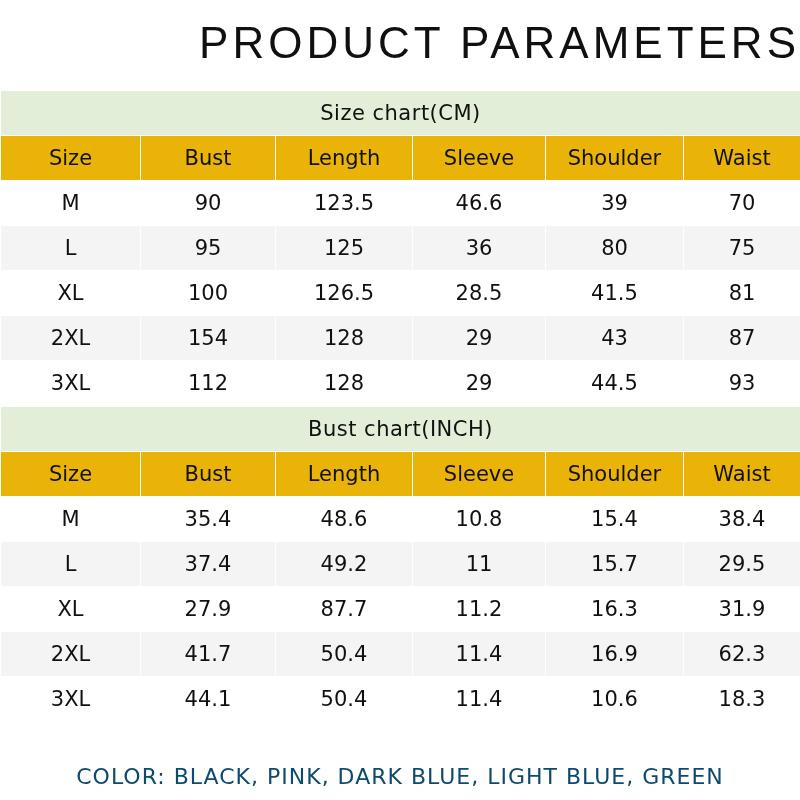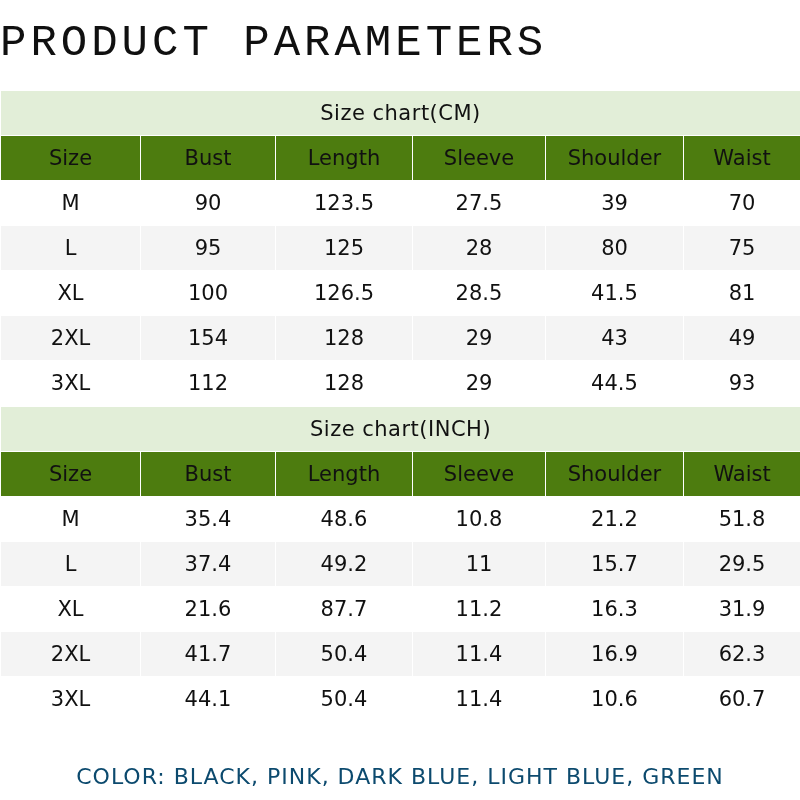--- a/index.html
+++ b/index.html
@@ -14,27 +14,27 @@
     color: #111111;
     overflow: hidden;
   }
   .page {
     width: 800px;
     height: 800px;
     position: relative;
     box-sizing: border-box;
   }
   .page-title {
-    text-align: left;
+    text-align: right;
     font-size: 44px;
     letter-spacing: 4px;
     font-weight: 400;
     color: #101010;
     margin: 18px 0 22px 0;
-    font-family: Liberation Mono, monospace;
+    font-family: Liberation Sans, sans-serif;
   }
   table.size-table {
     width: 800px;
     border-collapse: collapse;
     table-layout: fixed;
     padding-left: 28px;
   }
   table.size-table td,
   table.size-table th {
     border: 1px solid #ffffff;
@@ -47,21 +47,21 @@
     vertical-align: middle;
   }
   .caption-row td {
     background: #e2eed8;
     font-size: 26px;
     font-weight: 700;
     height: 47px;
     letter-spacing: 0.5px;
   }
   .header-row td {
-    background: #4d7c0f;
+    background: #eab308;
     font-size: 22px;
     font-weight: 700;
     height: 46px;
   }
   tr.row-odd td {
     background: #ffffff;
   }
   tr.row-even td {
     background: #f4f4f4;
   }
@@ -105,47 +105,47 @@
         <td>Bust</td>
         <td>Length</td>
         <td>Sleeve</td>
         <td>Shoulder</td>
         <td>Waist</td>
       </tr>
       <tr class="row-odd">
         <td>M</td>
         <td>90</td>
         <td>123.5</td>
-        <td>27.5</td>
+        <td>46.6</td>
         <td>39</td>
         <td>70</td>
       </tr>
       <tr class="row-even">
         <td>L</td>
         <td>95</td>
         <td>125</td>
-        <td>28</td>
+        <td>36</td>
         <td>80</td>
         <td>75</td>
       </tr>
       <tr class="row-odd">
         <td>XL</td>
         <td>100</td>
         <td>126.5</td>
         <td>28.5</td>
         <td>41.5</td>
         <td>81</td>
       </tr>
       <tr class="row-even">
         <td>2XL</td>
         <td>154</td>
         <td>128</td>
         <td>29</td>
         <td>43</td>
-        <td>49</td>
+        <td>87</td>
       </tr>
       <tr class="row-odd">
         <td>3XL</td>
         <td>112</td>
         <td>128</td>
         <td>29</td>
         <td>44.5</td>
         <td>93</td>
       </tr>
     </tbody>
@@ -155,68 +155,68 @@
     <colgroup>
       <col class="col-size">
         <col class="col-2">
         <col class="col-3">
         <col class="col-4">
         <col class="col-5">
         <col class="col-6">
     </colgroup>
     <tbody>
       <tr class="caption-row">
-        <td colspan="6">Size chart(INCH)</td>
+        <td colspan="6">Bust chart(INCH)</td>
       </tr>
       <tr class="header-row">
         <td>Size</td>
         <td>Bust</td>
         <td>Length</td>
         <td>Sleeve</td>
         <td>Shoulder</td>
         <td>Waist</td>
       </tr>
       <tr class="row-odd">
         <td>M</td>
         <td>35.4</td>
         <td>48.6</td>
         <td>10.8</td>
-        <td>21.2</td>
-        <td>51.8</td>
+        <td>15.4</td>
+        <td>38.4</td>
       </tr>
       <tr class="row-even">
         <td>L</td>
         <td>37.4</td>
         <td>49.2</td>
         <td>11</td>
         <td>15.7</td>
         <td>29.5</td>
       </tr>
       <tr class="row-odd">
         <td>XL</td>
-        <td>21.6</td>
+        <td>27.9</td>
         <td>87.7</td>
         <td>11.2</td>
         <td>16.3</td>
         <td>31.9</td>
       </tr>
       <tr class="row-even">
         <td>2XL</td>
         <td>41.7</td>
         <td>50.4</td>
         <td>11.4</td>
         <td>16.9</td>
         <td>62.3</td>
       </tr>
       <tr class="row-odd">
         <td>3XL</td>
         <td>44.1</td>
         <td>50.4</td>
         <td>11.4</td>
         <td>10.6</td>
-        <td>60.7</td>
+        <td>18.3</td>
       </tr>
     </tbody>
   </table>
 
   <div class="color-line">COLOR: BLACK, PINK, DARK BLUE, LIGHT BLUE, GREEN</div>
 
 </div>
 
 </body></html>

